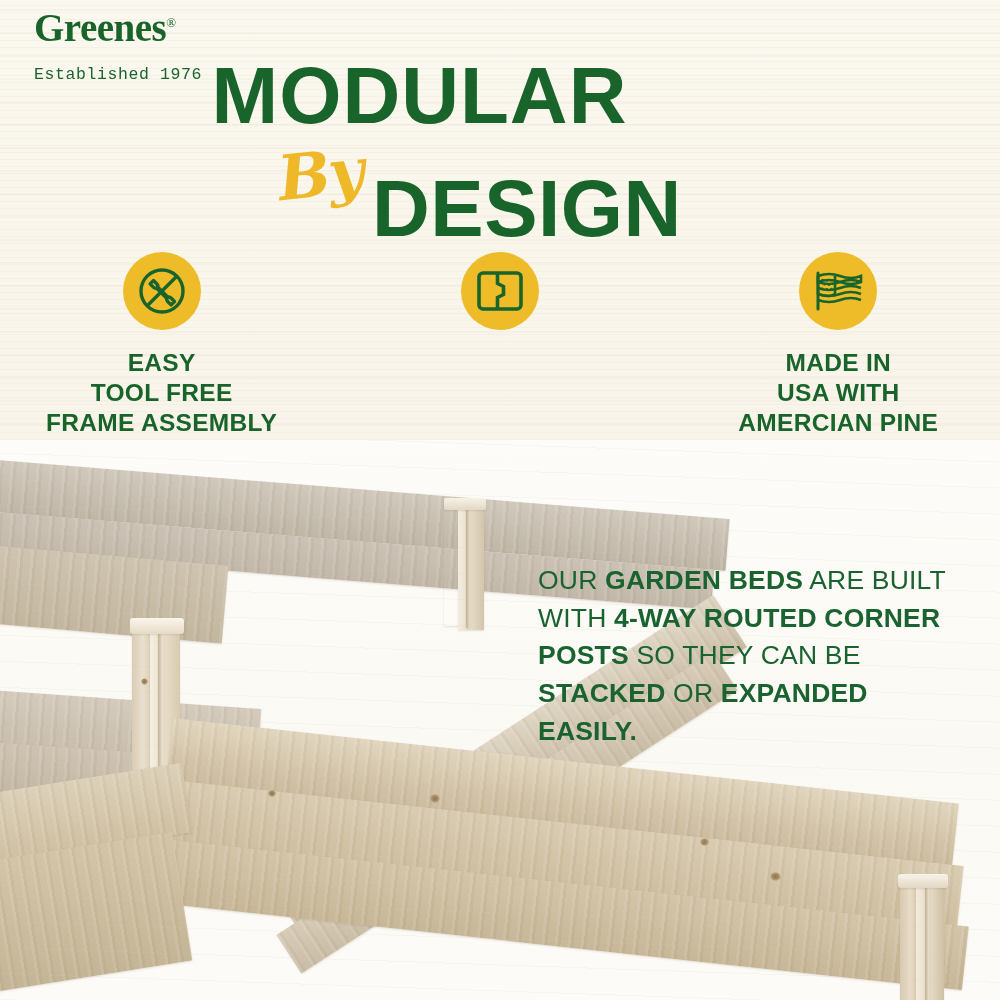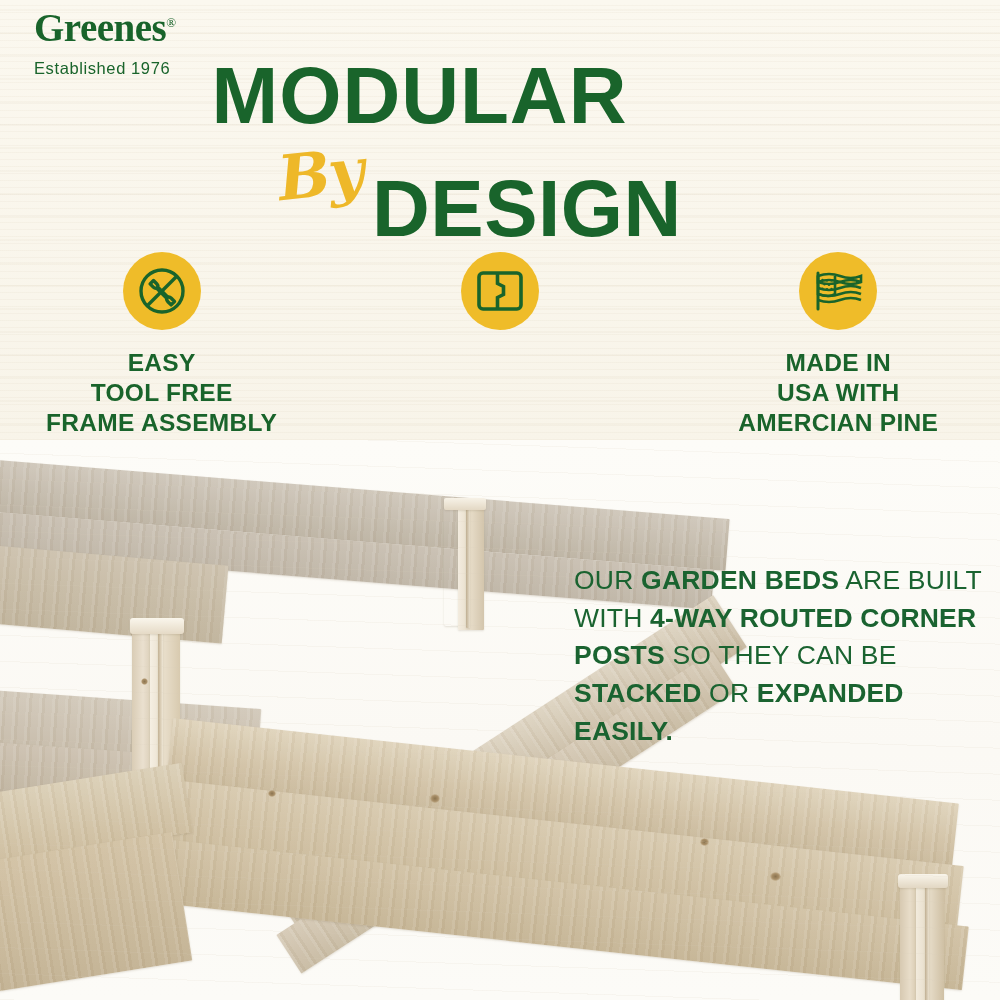--- a/index.html
+++ b/index.html
@@ -40,25 +40,25 @@
     letter-spacing:-0.5px;
     line-height:1;
     position:relative;
     display:inline-block;
   }
   .logo-reg {
     font-size:13px; vertical-align:super; font-weight:normal;
     letter-spacing:0;
   }
   .logo-sub {
-    font-family:Liberation Sans, sans-serif;
+    font-family:Liberation Mono, monospace;
     font-size:16.5px;
     color:#19642b;
     letter-spacing:0.6px;
-    margin-top:13px;
+    margin-top:20px;
     line-height:1;
   }
 
   
   .headline { position:absolute; left:0; top:58px; width:804px; }
   .hl-row1 {
     text-align:center;
     font-weight:bold;
     font-size:80px;
     letter-spacing:1px;
@@ -166,21 +166,20 @@
 
   
   .body-copy {
     position:absolute;
     left:538px; top:562px;
     width:420px;
     font-size:26.5px;
     line-height:1.42;
     color:#1a6330;
     letter-spacing:0.2px;
-    margin-left:36px;
   }
   .body-copy b { font-weight:bold; }
   .body-copy .reg { font-weight:normal; }
 </style>
 </head>
 <body>
 
 <div class="page">
 
   <div class="logo">

